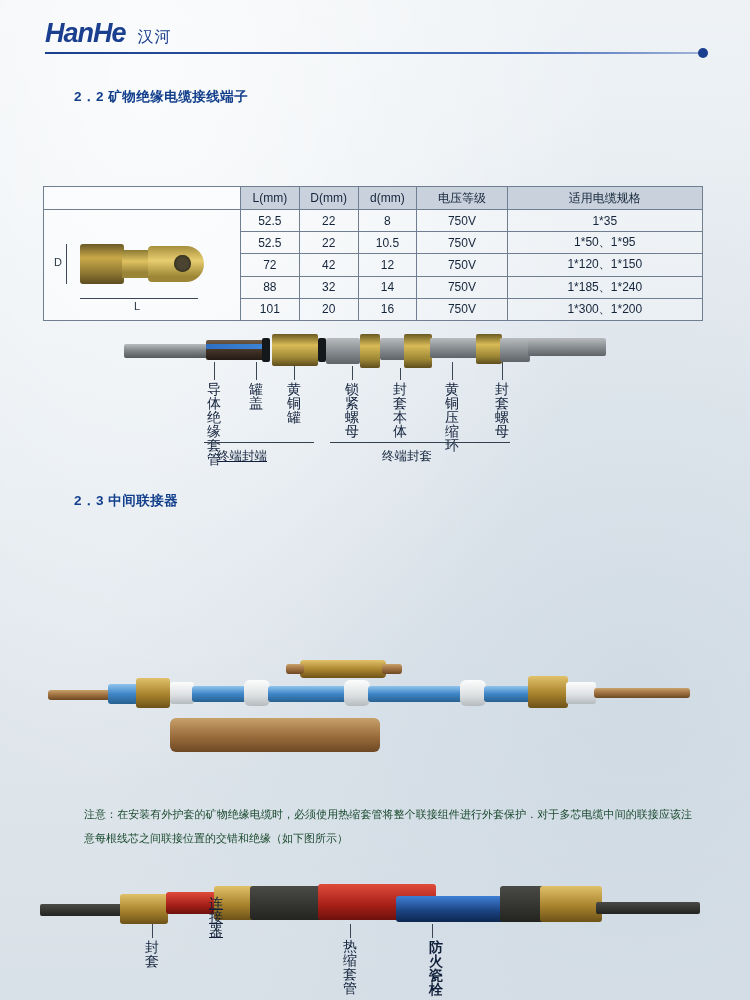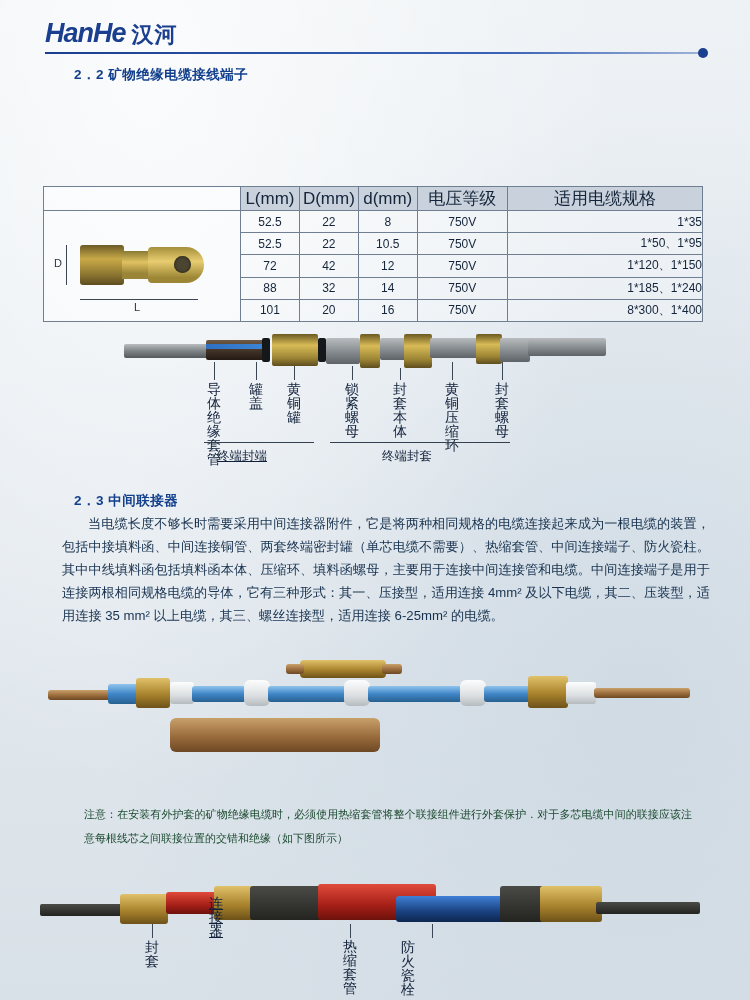--- a/index.html
+++ b/index.html
@@ -22,22 +22,22 @@
     pointer-events:none;
   }
   
   .header{position:absolute;left:0;top:0;width:750px;height:70px;}
   .logo{
     position:absolute;left:45px;top:18px;
     font-size:27px;font-weight:bold;font-style:italic;
     color:#1b3f8f;letter-spacing:-1px;
   }
   .logo .cn{
-    font-style:normal;font-weight:bold;font-size:22px;color:#1b3f8f;
-    margin-left:6px;letter-spacing:1px;
+    font-style:normal;font-weight:normal;font-size:16px;color:#1b3f8f;
+    margin-left:12px;letter-spacing:1px;
   }
   .hrule{
     position:absolute;left:45px;top:52px;width:660px;height:2px;
     background:linear-gradient(90deg,#1b3f8f 0%,#3b63b5 70%,#9fb4d8 100%);
   }
   .hrule:after{
     content:"";position:absolute;right:-3px;top:-4px;width:10px;height:10px;
     border-radius:50%;background:#1b3f8f;
   }
   
@@ -56,28 +56,28 @@
   
   .tbl{
     position:absolute;left:43px;top:186px;width:660px;
     border-collapse:collapse;font-size:12px;color:#14243a;
   }
   .tbl td,.tbl th{
     border:1px solid #6f7e90;text-align:center;height:21px;padding:0;
     font-weight:normal;background:rgba(255,255,255,.35);
   }
   .tbl thead th{
-    background:#c9d2dc;font-weight:normal;font-size:17px;height:22px;
+    background:#c9d2dc;font-weight:normal;font-size:12px;height:22px;
   }
   .tbl .imgcell{
     background:rgba(255,255,255,.5);width:196px;
   }
   .tbl td.num{width:58px;}
   .tbl td.volt{width:90px;}
-  .tbl td.spec{width:196px;text-align:right;}
+  .tbl td.spec{width:196px;}
   
   .lug{position:relative;width:196px;height:110px;}
   .lug .barrel{
     position:absolute;left:36px;top:34px;width:44px;height:40px;
     background:linear-gradient(180deg,#6b5a26,#c9a948 35%,#8a7430 75%,#5d4c20);
     border-radius:3px;
   }
   .lug .neck{
     position:absolute;left:78px;top:40px;width:30px;height:28px;
     background:linear-gradient(180deg,#8a7a33,#e0c261 40%,#9a8437 80%);
@@ -165,21 +165,21 @@
 
 <div class="page">
 
   <div class="header">
     <div class="logo">
       <span>HanHe</span><span class="cn">汉河</span>
     </div>
     <div class="hrule"></div>
   </div>
 
-  <div class="sec-title" style="left:74px;top:66px;">2．2 矿物绝缘电缆接线端子</div>
+  <div class="sec-title" style="left:74px;top:88px;">2．2 矿物绝缘电缆接线端子</div>
 
   <table class="tbl">
     <thead>
       <tr>
         <th class="imgcell"></th>
         <th>L(mm)</th>
         <th>D(mm)</th>
         <th>d(mm)</th>
         <th>电压等级</th>
         <th>适用电缆规格</th>
@@ -224,21 +224,21 @@
         <td class="num">32</td>
         <td class="num">14</td>
         <td class="volt">750V</td>
         <td class="spec">1*185、1*240</td>
       </tr>
       <tr>
         <td class="num">101</td>
         <td class="num">20</td>
         <td class="num">16</td>
         <td class="volt">750V</td>
-        <td class="spec">8*300、1*400</td>
+        <td class="spec">1*300、1*200</td>
       </tr>
     </tbody>
   </table>
 
   <div>
     <div class="ta-cable"></div>
     <div class="ta-sleeve"></div>
     <div class="ta-stripe"></div>
     <div class="ta-ring" style="left:262px;"></div>
     <div class="ta-brass" style="left:272px;width:46px;height:32px;"></div>
@@ -268,21 +268,20 @@
     <div class="callout" style="left:444px;top:382px;">黄铜压缩环</div>
     <div class="callout" style="left:494px;top:382px;">封套螺母</div>
 
     <div class="brace" style="left:204px;top:442px;width:110px;"></div>
     <div class="brace" style="left:330px;top:442px;width:180px;"></div>
     <div class="bracelbl" style="left:217px;top:448px;text-decoration:underline;">终端封端</div>
     <div class="bracelbl" style="left:382px;top:448px;">终端封套</div>
   </div>
 
   <div class="sec-title" style="left:74px;top:492px;">2．3 中间联接器</div>
-  <div class="para" style="left:62px;top:512px;width:648px;text-indent:26px;">当电缆长度不够长时需要采用中间连接器附件，它是将两种相同规格的电缆连接起来成为一根电缆的装置，包括中接填料函、中间连接铜管、两套终端密封罐（单芯电缆不需要）、热缩套管、中间连接端子、防火瓷柱。其中中线填料函包括填料函本体、压缩环、填料函螺母，主要用于连接中间连接管和电缆。中间连接端子是用于连接两根相同规格电缆的导体，它有三种形式：其一、压接型，适用连接 4mm² 及以下电缆，其二、压装型，适用连接 35 mm² 以上电缆，其三、螺丝连接型，适用连接 6-25mm² 的电缆。</div>
 
   <div>
     <div class="mc-rod" style="left:48px;top:690px;width:64px;height:10px;"></div>
     <div class="mc-blue" style="left:108px;top:684px;width:30px;height:20px;"></div>
     <div class="bt-brass" style="left:136px;top:678px;width:34px;height:30px;border-radius:3px;"></div>
     <div class="mc-white" style="left:170px;top:682px;width:24px;height:22px;"></div>
     <div class="mc-blue" style="left:192px;top:686px;width:54px;height:16px;"></div>
     <div class="mc-white" style="left:244px;top:680px;width:26px;height:26px;border-radius:6px;"></div>
     <div class="mc-blue" style="left:268px;top:686px;width:78px;height:16px;"></div>
     <div class="mc-white" style="left:344px;top:680px;width:26px;height:26px;border-radius:6px;"></div>
@@ -315,16 +314,16 @@
     <div class="bt-dark" style="left:596px;top:902px;width:104px;height:12px;border-radius:2px;"></div>
 
     <div class="lead" style="left:152px;top:924px;height:14px;"></div>
     <div class="lead" style="left:216px;top:924px;height:14px;"></div>
     <div class="lead" style="left:350px;top:924px;height:14px;"></div>
     <div class="lead" style="left:432px;top:924px;height:14px;"></div>
 
     <div class="callout" style="left:144px;top:940px;">封套</div>
     <div class="callout" style="left:208px;top:896px;text-decoration:underline;">连接器</div>
     <div class="callout" style="left:342px;top:940px;font-family:Liberation Mono, monospace;">热缩套管</div>
-    <div class="callout" style="left:400px;top:940px;">防火瓷栓</div>
+    <div class="callout" style="left:428px;top:940px;font-weight:bold;">防火瓷栓</div>
   </div>
 
 </div>
 
 </body></html>

